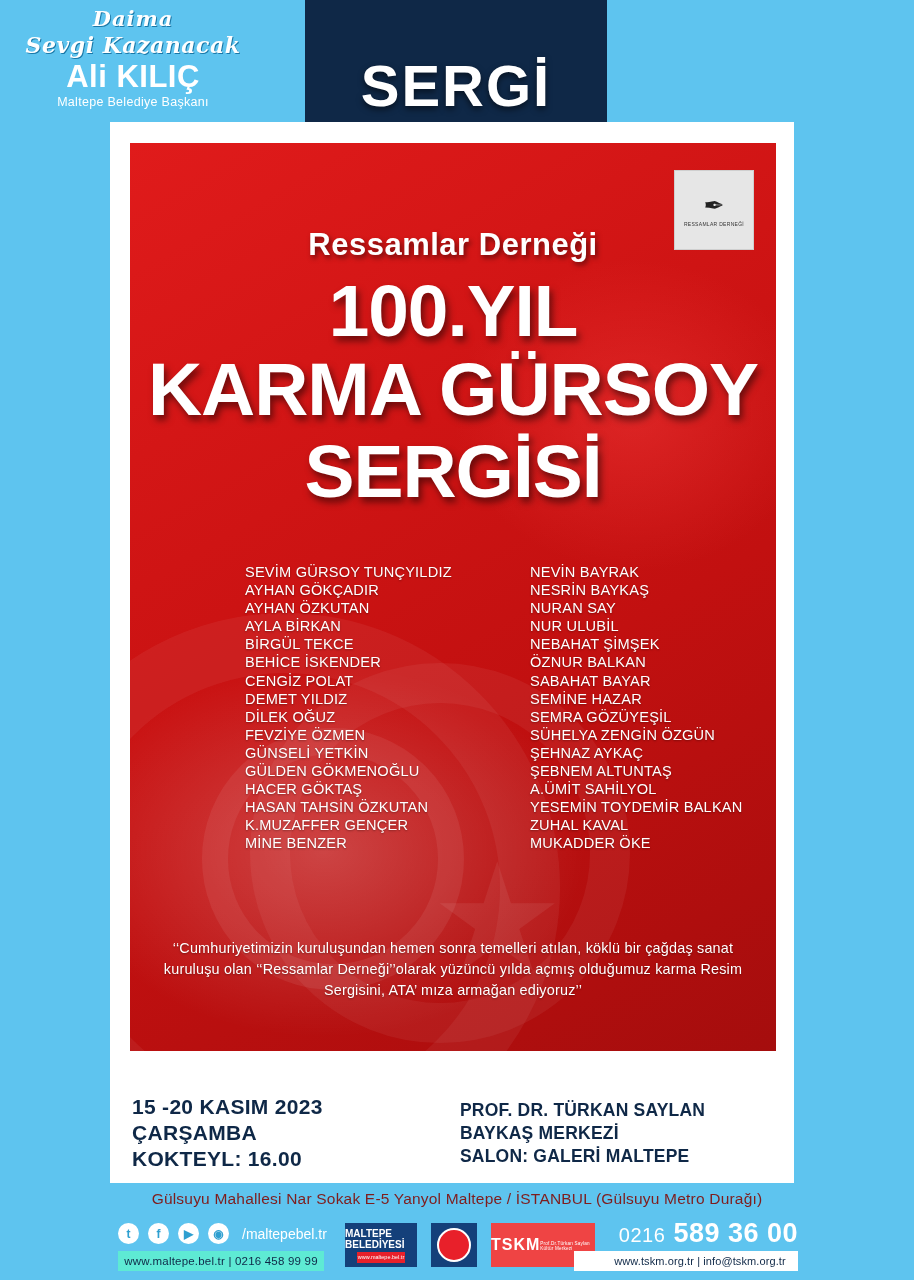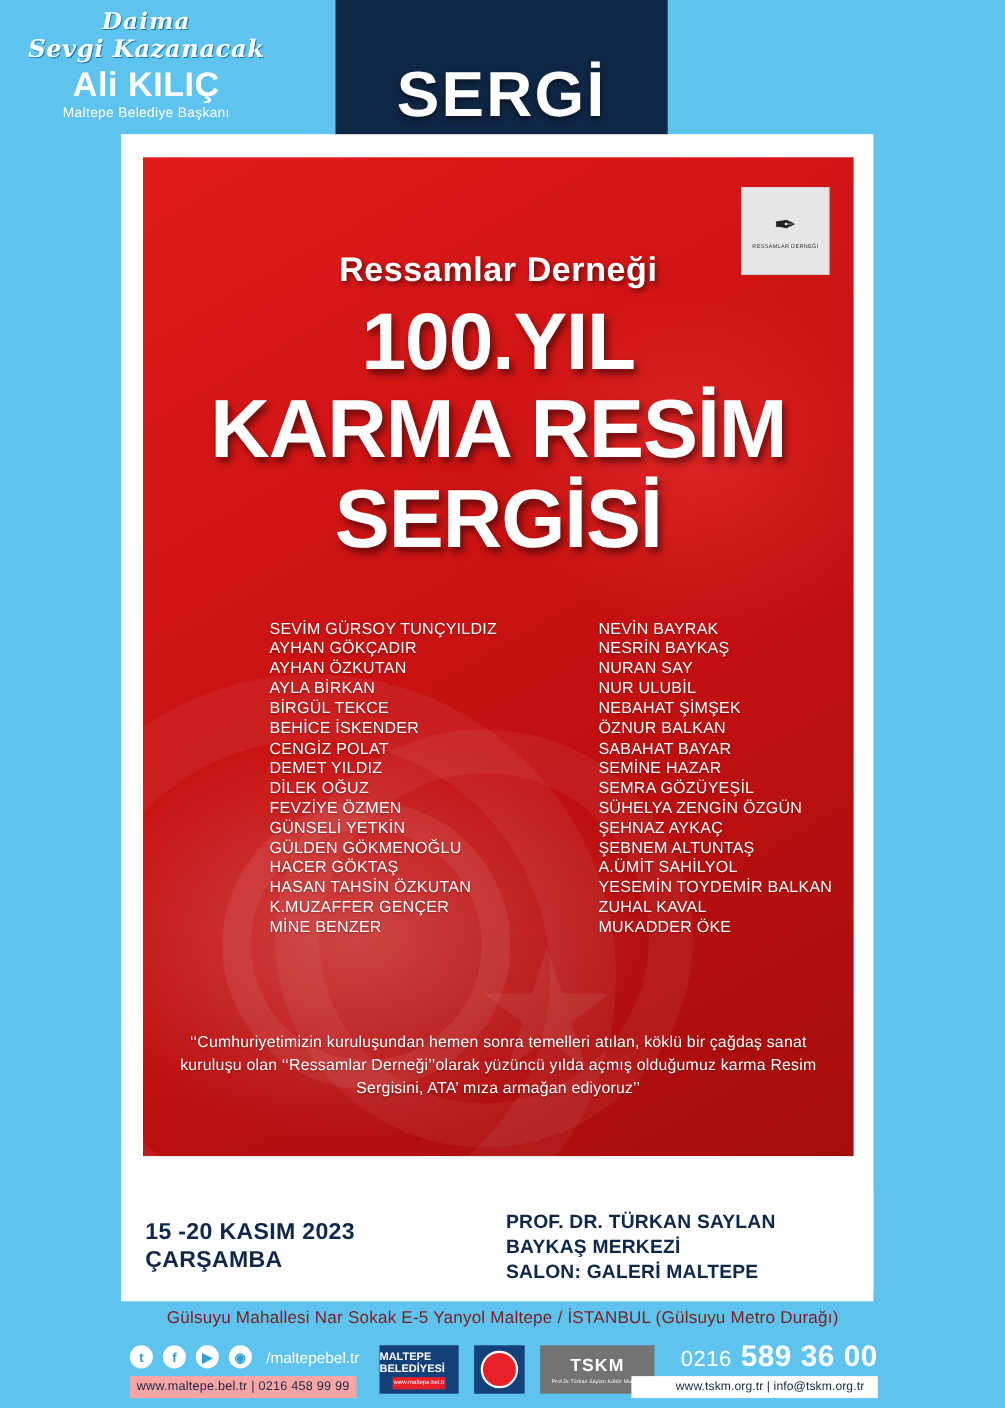--- a/index.html
+++ b/index.html
@@ -51,21 +51,21 @@
   .h-assoc{position:absolute;left:0;top:84px;width:646px;text-align:center;color:#fff;
     font-weight:bold;font-size:31px;letter-spacing:0.5px;text-shadow:2px 3px 5px rgba(0,0,0,.5);}
   .h-100{position:absolute;left:0;top:126px;width:646px;text-align:center;color:#fff;
     font-weight:bold;font-size:73px;letter-spacing:-1px;text-shadow:3px 5px 7px rgba(0,0,0,.5);}
   .h-karma{position:absolute;left:0;top:203px;width:646px;text-align:center;color:#fff;
     font-weight:bold;font-size:75px;letter-spacing:-1px;text-shadow:3px 5px 7px rgba(0,0,0,.5);}
   .h-sergisi{position:absolute;left:0;top:285px;width:646px;text-align:center;color:#fff;
     font-weight:bold;font-size:75px;letter-spacing:-1px;text-shadow:3px 5px 7px rgba(0,0,0,.5);}
 
   
-  .names{position:absolute;left:115px;top:420px;width:520px;display:flex;gap:64px;}
+  .names{position:absolute;left:115px;top:420px;width:520px;display:flex;gap:50px;}
   .col{flex:0 0 auto;}
   .col li{list-style:none;color:#fff;font-size:14.6px;line-height:18.1px;letter-spacing:.2px;
      white-space:nowrap;text-shadow:0 1px 2px rgba(0,0,0,.35);}
   .col ul{margin:0;padding:0;}
   .col-left{width:235px;}
   .col-right{width:235px;}
 
   
   .quote{position:absolute;left:30px;top:795px;width:586px;text-align:center;color:#fff;
     font-size:14.4px;line-height:21px;letter-spacing:.2px;text-shadow:0 1px 2px rgba(0,0,0,.35);}
@@ -79,30 +79,30 @@
   .info-right div{color:#0f2847;font-weight:bold;font-size:17.5px;line-height:23px;letter-spacing:.2px;}
 
   
   .footer{position:absolute;left:0;top:1185px;width:914px;height:95px;}
   .addr{position:absolute;left:0;top:5px;width:914px;text-align:center;color:#7f1d1d;
      font-size:15.5px;letter-spacing:.2px;}
   .social{position:absolute;left:118px;top:38px;display:flex;align-items:center;gap:9px;}
   .sicon{width:21px;height:21px;border-radius:50%;background:#ffffff;color:#2e9fd0;
      display:flex;align-items:center;justify-content:center;font-size:12px;font-weight:bold;}
   .handle{color:#ffffff;font-size:14px;margin-left:4px;}
-  .weburl{position:absolute;left:118px;top:66px;width:206px;height:20px;background:#fca5a5;
+  .weburl{position:absolute;left:118px;top:66px;width:206px;height:20px;background:#5eead4;
      color:#0f2847;font-size:11.5px;display:flex;align-items:center;justify-content:center;letter-spacing:.2px;}
 
   .logos{position:absolute;left:345px;top:38px;display:flex;align-items:center;gap:14px;}
   .mlogo{width:72px;height:44px;background:#14407a;color:#fff;display:flex;flex-direction:column;
      align-items:center;justify-content:center;font-size:10px;font-weight:bold;line-height:11px;}
   .mlogo .sub{font-size:5.5px;font-weight:normal;background:#e8202a;width:48px;text-align:center;margin-top:2px;}
   .crest{width:46px;height:44px;background:#14407a;display:flex;align-items:center;justify-content:center;}
   .crest .c{width:30px;height:30px;border-radius:50%;background:#e8202a;border:2px solid #fff;}
-  .tskm{width:104px;height:44px;background:#737373;color:#fff;display:flex;flex-direction:column;
+  .tskm{width:104px;height:44px;background:#ef4444;color:#fff;display:flex;flex-direction:row;
      align-items:center;justify-content:center;}
   .tskm .t{font-size:16px;font-weight:bold;letter-spacing:1px;}
   .tskm .s{font-size:4.6px;letter-spacing:.2px;margin-top:2px;}
 
   .phone{position:absolute;right:116px;top:33px;width:196px;text-align:right;color:#ffffff;
      font-weight:bold;font-size:27px;letter-spacing:.5px;}
   .phone .code{font-weight:normal;font-size:20px;}
   .tskmurl{position:absolute;right:116px;top:66px;width:196px;height:20px;background:#ffffff;
      color:#0f2847;font-size:11px;display:flex;align-items:center;justify-content:center;letter-spacing:.1px;padding-left:28px;}
 </style>
@@ -127,21 +127,21 @@
   <div class="moon"></div>
   <div class="star">★</div>
 
   <div class="logo-box">
     <div class="glyph">✒</div>
     <div class="cap">RESSAMLAR DERNEĞİ</div>
   </div>
 
   <div class="h-assoc">Ressamlar Derneği</div>
   <div class="h-100">100.YIL</div>
-  <div class="h-karma">KARMA RESİM</div>
+  <div class="h-karma">KARMA GÜRSOY</div>
   <div class="h-sergisi">SERGİSİ</div>
 
   <div class="names">
     <div class="col col-left">
       <ul id="left-list">
           <li>SEVİM GÜRSOY TUNÇYILDIZ</li>
           <li>AYHAN GÖKÇADIR</li>
           <li>AYHAN ÖZKUTAN</li>
           <li>AYLA BİRKAN</li>
           <li>BİRGÜL TEKCE</li>
@@ -180,20 +180,21 @@
     </div>
   </div>
 
   <div class="quote">‘‘Cumhuriyetimizin kuruluşundan hemen sonra temelleri atılan, köklü bir çağdaş sanat kuruluşu olan ‘‘Ressamlar Derneği’’olarak yüzüncü yılda açmış olduğumuz karma Resim Sergisini, ATA’ mıza armağan ediyoruz’’</div>
 </div>
 
 <div class="infobar">
   <div class="info-left">
     <div>15 -20 KASIM 2023</div>
     <div>ÇARŞAMBA</div>
+    <div>KOKTEYL: 16.00</div>
   </div>
   <div class="info-right">
     <div>PROF. DR. TÜRKAN SAYLAN</div>
     <div>BAYKAŞ MERKEZİ</div>
     <div>SALON: GALERİ MALTEPE</div>
   </div>
 </div>
 
 <div class="footer">
   <div class="addr">Gülsuyu Mahallesi Nar Sokak E-5 Yanyol Maltepe / İSTANBUL (Gülsuyu Metro Durağı)</div>

